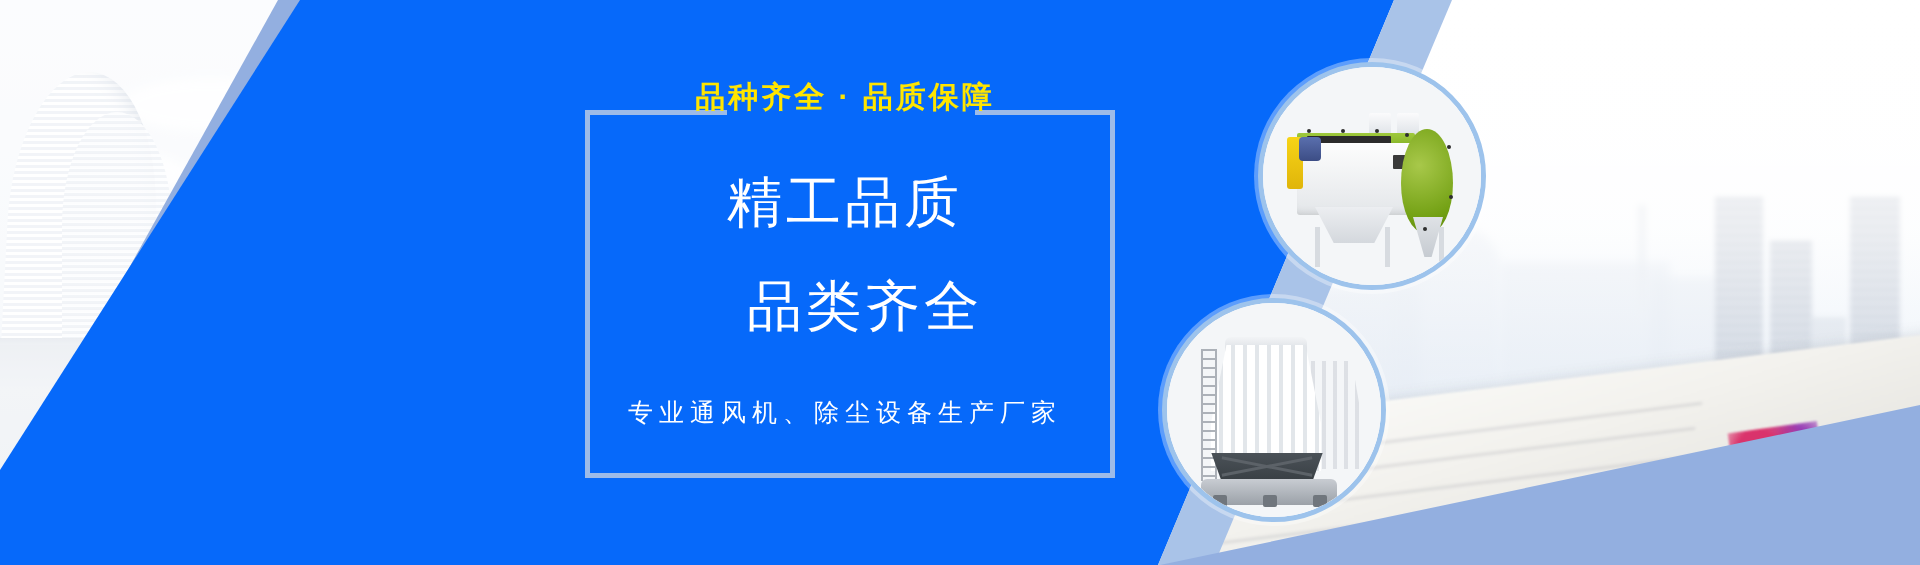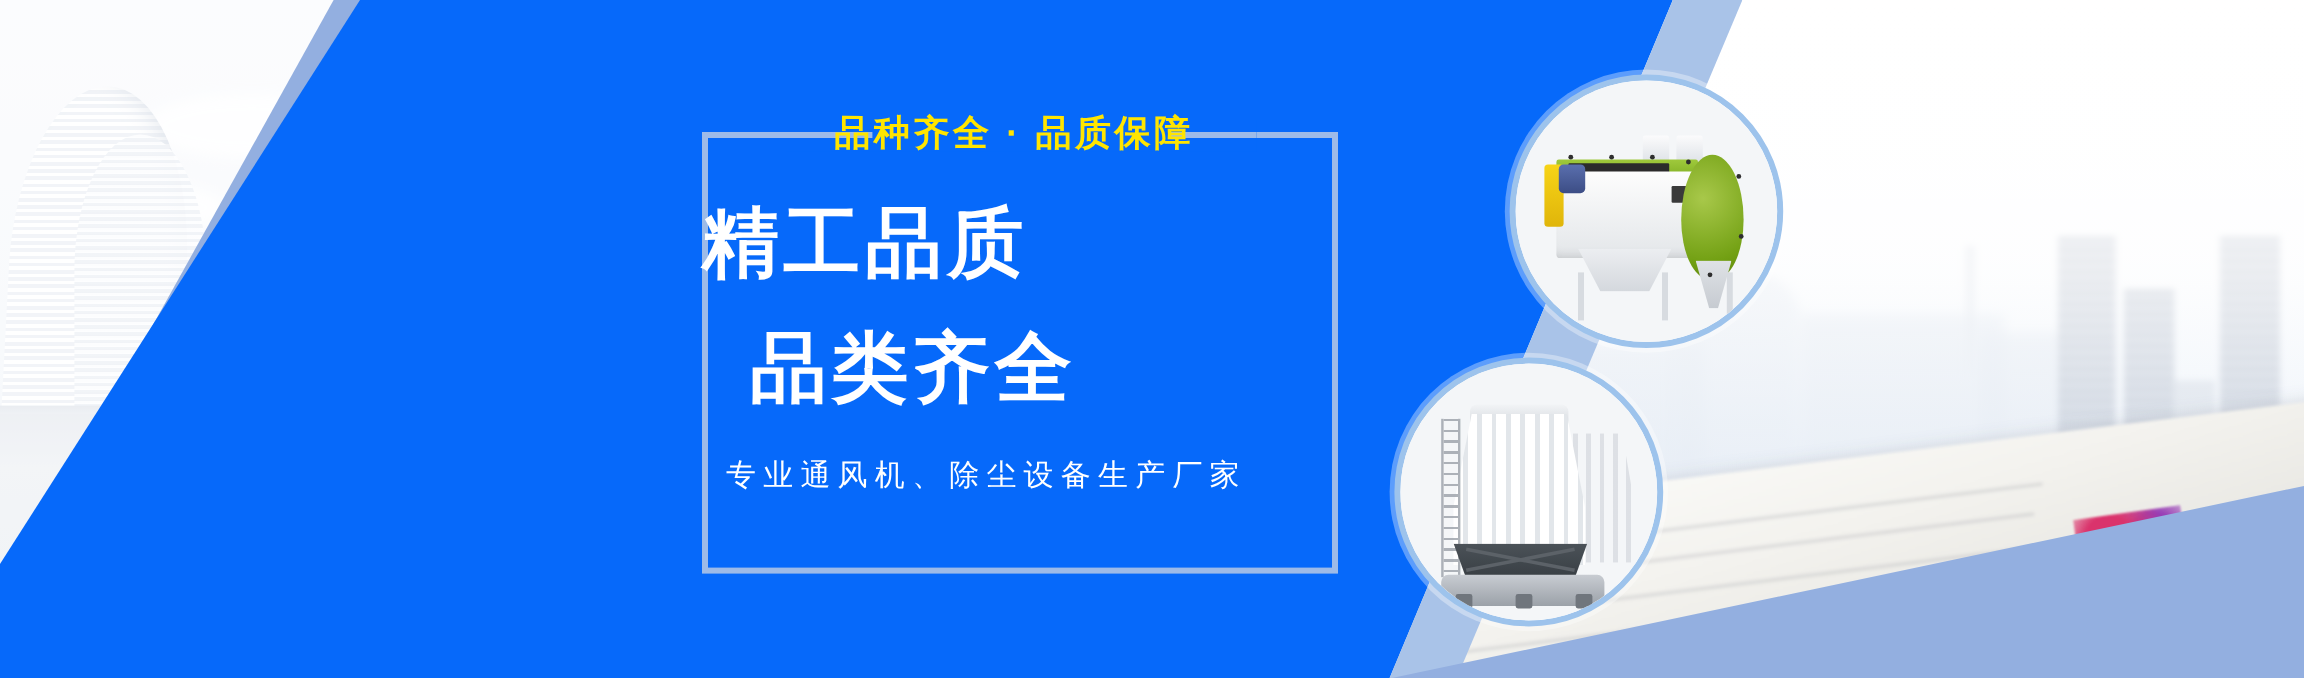--- a/index.html
+++ b/index.html
@@ -156,38 +156,38 @@
     position:absolute;left:655px;top:100px;width:392px;height:26px;
     background:#0669fa;
   }
   
   .dash{
     position:absolute;top:110px;height:5px;background:#9dbbe8;
   }
 
   
   .tagline{
-    position:absolute;left:585px;top:92px;width:520px;
+    position:absolute;left:585px;top:77px;width:520px;
     text-align:center;
     color:#ffe500;
     font-size:30px;letter-spacing:3px;font-weight:700;
     line-height:40px;white-space:nowrap;
   }
   .headline{
     position:absolute;left:585px;top:150px;width:520px;
-    text-align:left;color:#ffffff;
-    font-size:64px;font-weight:700;letter-spacing:4px;
+    text-align:center;color:#ffffff;
+    font-size:55px;font-weight:400;letter-spacing:4px;
     line-height:104px;
   }
   .headline .l2{display:block;padding-left:40px;}
   .subtitle{
-    position:absolute;left:585px;top:376px;width:520px;
-    text-align:left;color:#ffffff;
+    position:absolute;left:585px;top:392px;width:520px;
+    text-align:center;color:#ffffff;
     font-size:25px;letter-spacing:6px;font-weight:400;
-    line-height:40px;white-space:nowrap;padding-left:20px;
+    line-height:40px;white-space:nowrap;
   }
 
   
   .circle{
     position:absolute;border-radius:50%;overflow:hidden;
     background:#ffffff;
     border:5px solid #9dc3ec;
     box-shadow:0 0 0 4px rgba(255,255,255,.35);
   }
   .circle-top{left:1258px;top:62px;width:218px;height:218px;}

